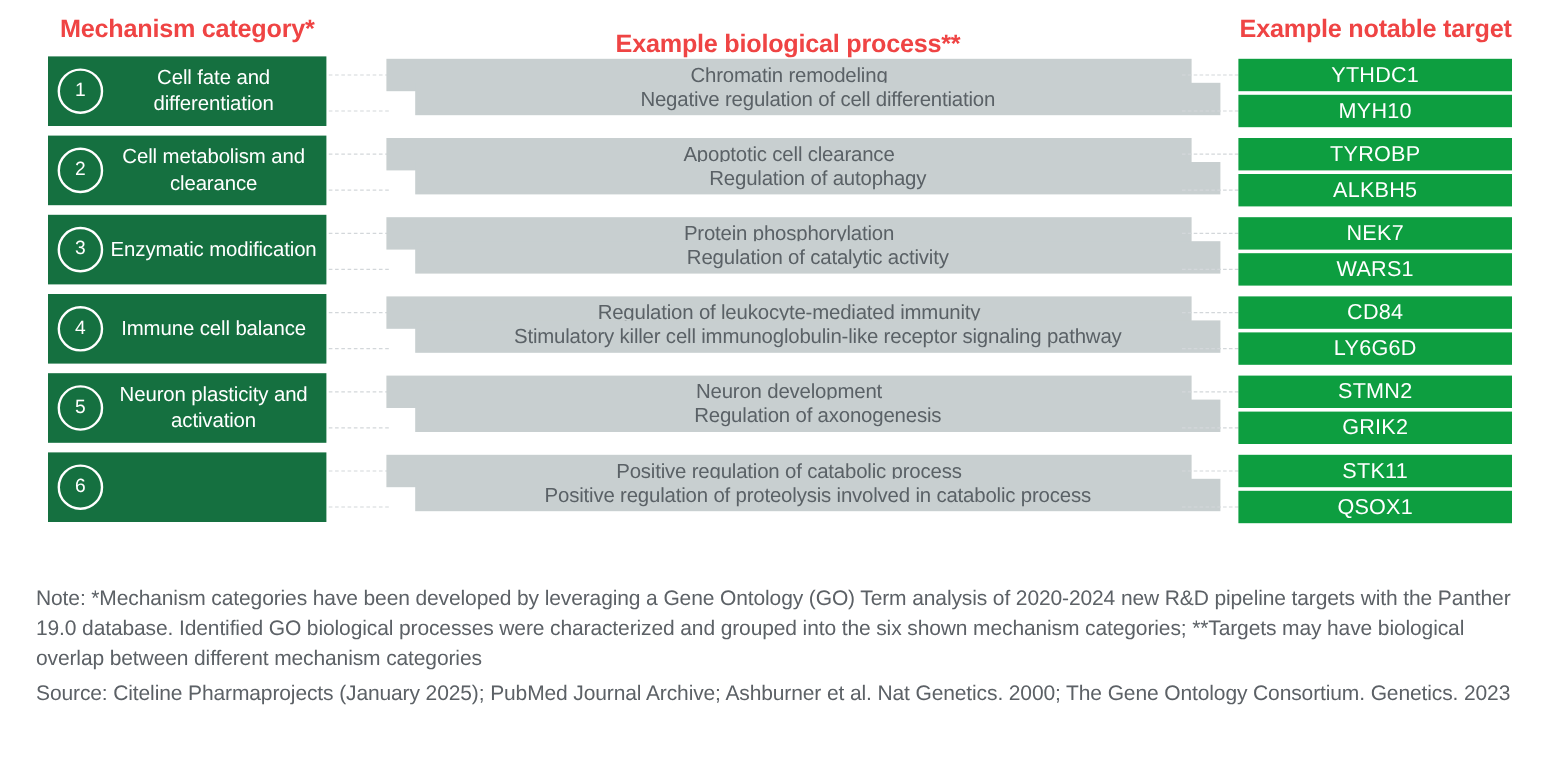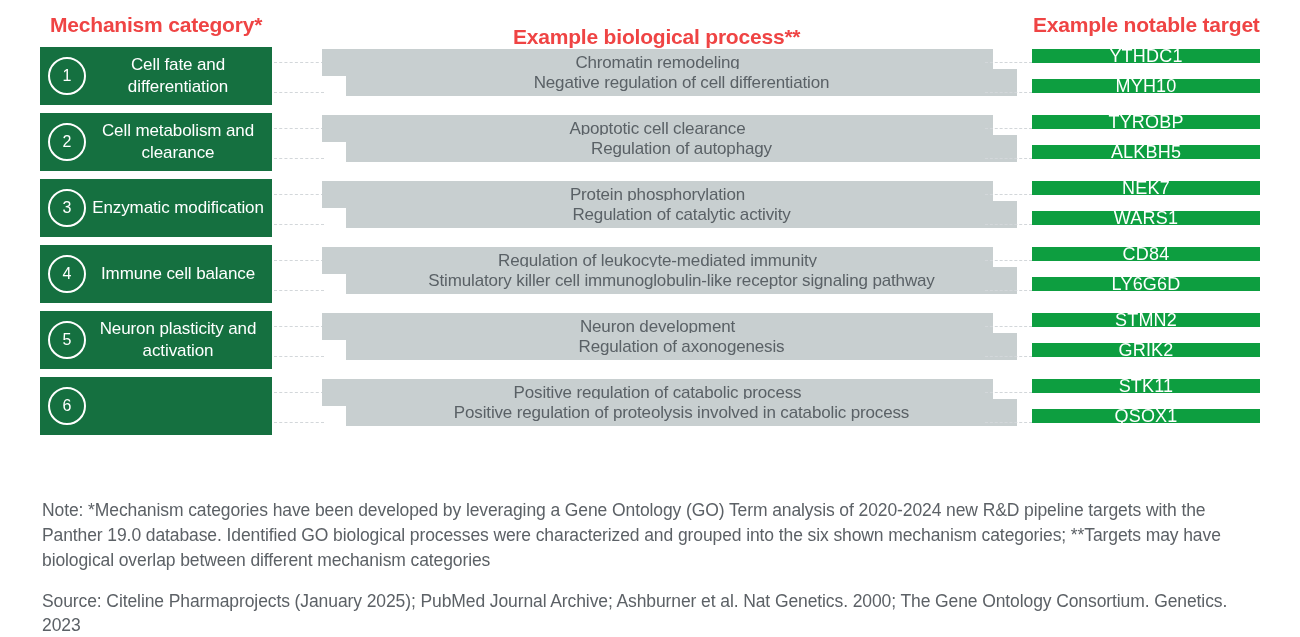--- a/index.html
+++ b/index.html
@@ -120,21 +120,21 @@
     letter-spacing: -0.15px;
   }
   .proc-a { top: 2px; }
   .proc-b { top: 22px; margin-left: 24px; }
 
   
   .tgt {
     position: absolute;
     left: 1032px;
     width: 228px;
-    height: 14px;
+    height: 27px;
     background: #0d9e40;
     color: #ffffff;
     font-size: 18px;
     display: flex;
     align-items: center;
     justify-content: center;
     white-space: nowrap;
     letter-spacing: 0.2px;
   }
   .tgt-a { top: 2px; }
@@ -144,21 +144,21 @@
   .notes {
     position: absolute;
     left: 26px;
     top: 482px;
     width: 1248px;
     font-size: 17.5px;
     line-height: 1.42;
     color: #5c6166;
     letter-spacing: -0.1px;
   }
-  .notes p { margin: 16px; }
+  .notes p { margin: 4px; }
 </style>
 </head>
 <body>
 
 <div class="sheet">
 
   <div class="headers">
     <div class="hdr hdr-cat">Mechanism category*</div>
     <div class="hdr hdr-proc">Example biological process**</div>
     <div class="hdr hdr-tgt">Example notable target</div>

